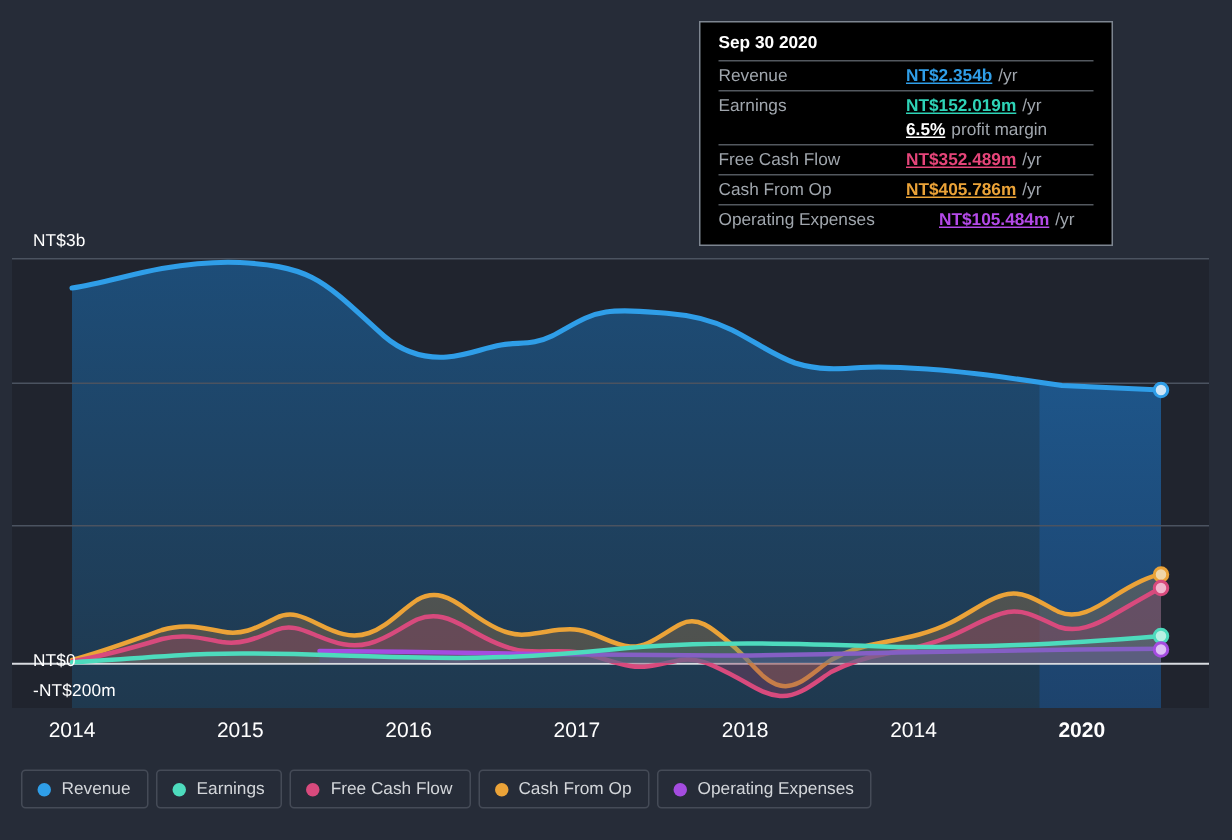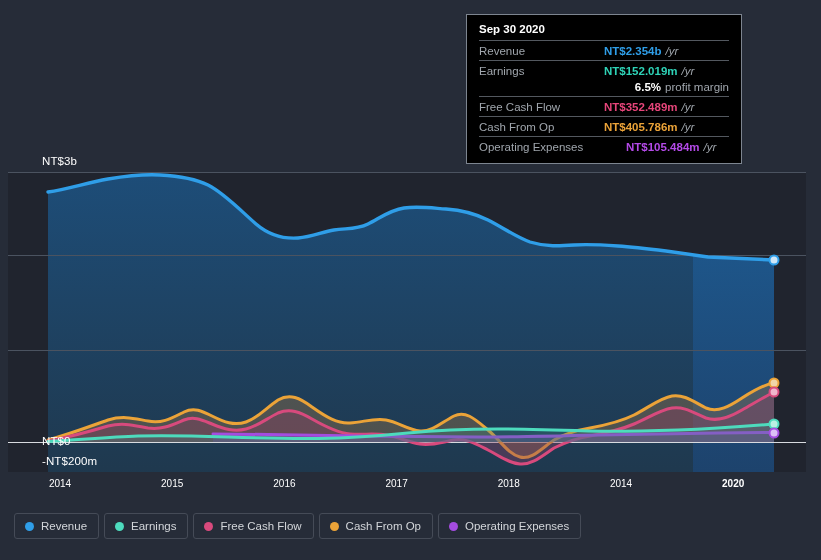--- a/index.html
+++ b/index.html
@@ -26,40 +26,38 @@
   }
   #plot-svg { display: block; }
 
   
   .axis-label {
     position: absolute;
     color: #ffffff;
     font-size: 11.5px;
     letter-spacing: .1px;
     white-space: nowrap;
-    margin-left: 20px;
   }
   #label-top    { left: 22px; top: 155px; }
   #label-zero   { left: 22px; top: 435px; text-align: right; }
   #label-bottom { left: 22px; top: 455px; }
 
   #x-axis {
     position: absolute;
     left: 8px;
     top: 478px;
     width: 798px;
     height: 20px;
   }
   .x-tick {
     position: absolute;
     transform: translateX(-50%);
     color: #ffffff;
-    font-size: 10px;
+    font-size: 14px;
     white-space: nowrap;
-    margin-left: 12px;
   }
 
   
   #tooltip {
     position: absolute;
     left: 466px;
     top: 14px;
     width: 276px;
     background: #000000;
     border: 1px solid #7d8590;
@@ -72,28 +70,28 @@
     padding-bottom: 5px;
   }
   .tt-row {
     display: flex;
     align-items: baseline;
     border-top: 1px solid #53585f;
     padding: 3px 0 2px 0;
     font-size: 11.5px;
     line-height: 14px;
   }
-  .tt-row.no-rule { border-top: none; padding-top: 0; justify-content: flex-end; }
+  .tt-row.no-rule { border-top: none; padding-top: 0; }
   .tt-key {
     color: #a0a6ad;
     width: 125px;
     flex: 0 0 125px;
   }
-  .tt-val { font-weight: bold; }
-  .tt-unit { color: #a0a6ad; font-weight: normal; margin-left: 4px; font-style: italic; }
+  .tt-val { font-weight: bold; text-decoration: underline; }
+  .tt-unit { color: #a0a6ad; font-weight: normal; margin-left: 4px; }
   .tt-sub { color: #a0a6ad; font-weight: normal; margin-left: 4px; }
 
   
   #legend {
     position: absolute;
     left: 14px;
     top: 513px;
     display: flex;
     gap: 5px;
   }

